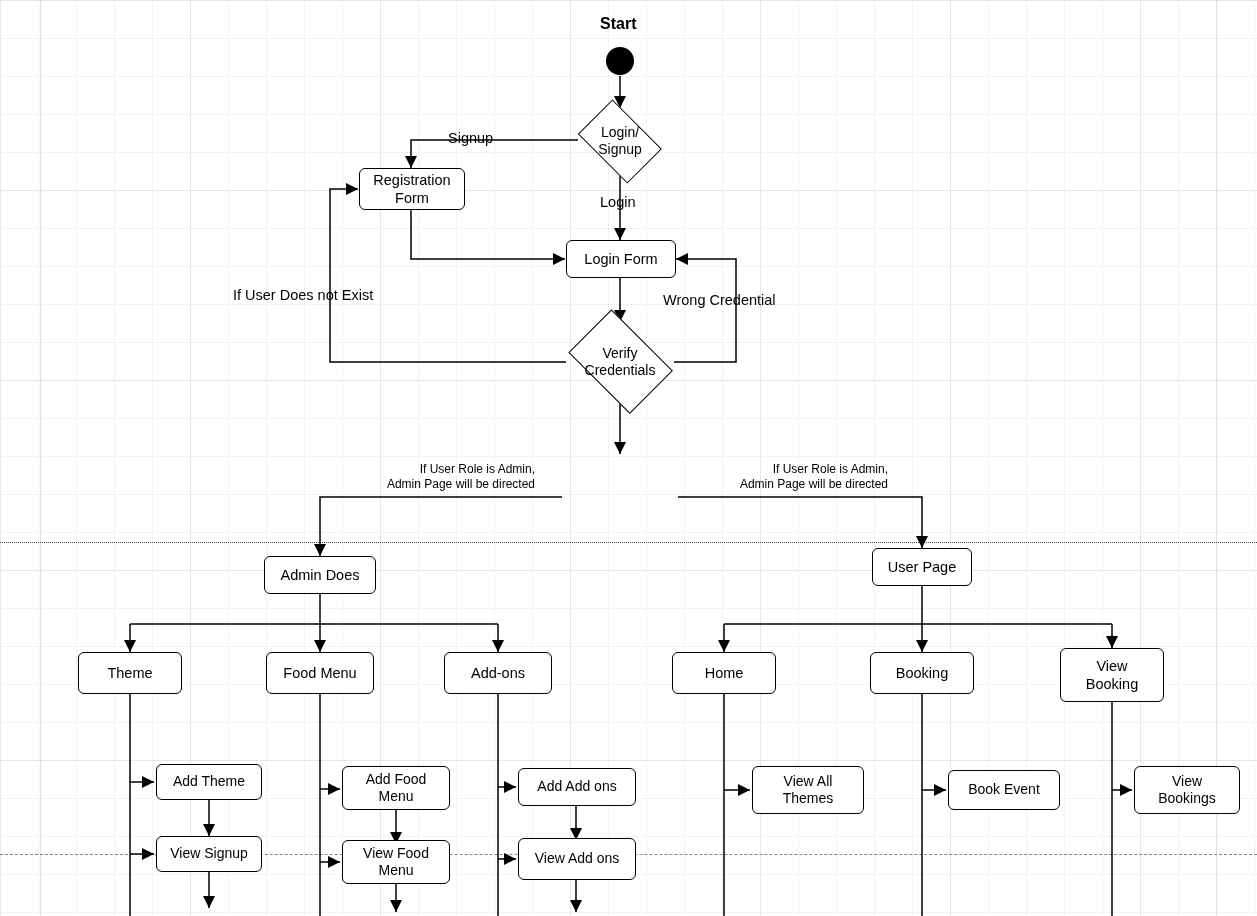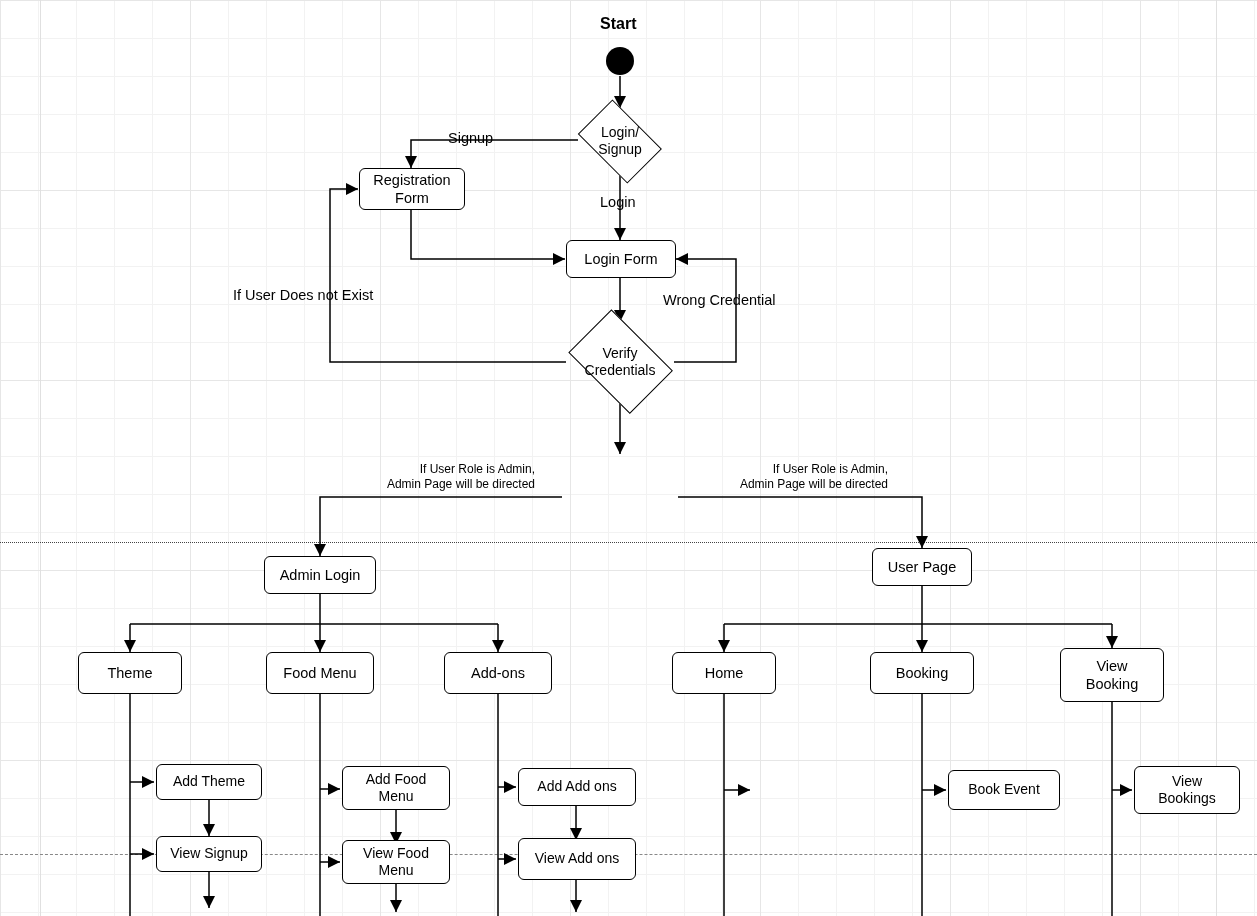--- a/index.html
+++ b/index.html
@@ -115,36 +115,37 @@
       <div class="txt" style="white-space:pre">Login/
 Signup</div>
   </div>
   <div class="diamond" style="left:560px;top:320px;width:120px;height:84px">
     <div class="box"></div>
       <div class="txt" style="padding:0 13px">Verify Credentials</div>
   </div>
 
   <div class="node-rect" style="left:359px;top:168px;width:106px;height:42px">Registration Form</div>
   <div class="node-rect" style="left:566px;top:240px;width:110px;height:38px">Login Form</div>
-  <div class="node-rect" style="left:264px;top:556px;width:112px;height:38px">Admin Login</div>
+  <div class="node-rect" style="left:264px;top:556px;width:112px;height:38px">Admin Does</div>
   <div class="node-rect" style="left:872px;top:548px;width:100px;height:38px">User Page</div>
 
   <div class="node-rect" style="left:78px;top:652px;width:104px;height:42px">Theme</div>
   <div class="node-rect" style="left:266px;top:652px;width:108px;height:42px">Food Menu</div>
   <div class="node-rect" style="left:444px;top:652px;width:108px;height:42px">Add-ons</div>
   <div class="node-rect" style="left:672px;top:652px;width:104px;height:42px">Home</div>
   <div class="node-rect" style="left:870px;top:652px;width:104px;height:42px">Booking</div>
   <div class="node-rect" style="left:1060px;top:648px;width:104px;height:54px">View Booking</div>
 
   <div class="node-rect small" style="left:156px;top:764px;width:106px;height:36px">Add Theme</div>
   <div class="node-rect small" style="left:156px;top:836px;width:106px;height:36px">View Signup</div>
   <div class="node-rect small" style="left:342px;top:766px;width:108px;height:44px">Add Food Menu</div>
   <div class="node-rect small" style="left:342px;top:840px;width:108px;height:44px">View Food Menu</div>
   <div class="node-rect small" style="left:518px;top:768px;width:118px;height:38px">Add Add ons</div>
   <div class="node-rect small" style="left:518px;top:838px;width:118px;height:42px">View Add ons</div>
+  <div class="node-rect small" style="left:752px;top:766px;width:112px;height:48px">View All Themes</div>
   <div class="node-rect small" style="left:948px;top:770px;width:112px;height:40px">Book Event</div>
   <div class="node-rect small" style="left:1134px;top:766px;width:106px;height:48px">View Bookings</div>
 
   <div class="edge-label" style="left:448px;top:130px">Signup</div>
   <div class="edge-label" style="left:600px;top:194px">Login</div>
   <div class="edge-label" style="left:663px;top:292px">Wrong Credential</div>
   <div class="edge-label" style="left:233px;top:287px">If User Does not Exist</div>
   <div class="edge-label sm" style="left:355px;top:462px;width:180px;white-space:pre-line">If User Role is Admin,
 Admin Page will be directed</div>
   <div class="edge-label sm" style="left:708px;top:462px;width:180px;white-space:pre-line">If User Role is Admin,

